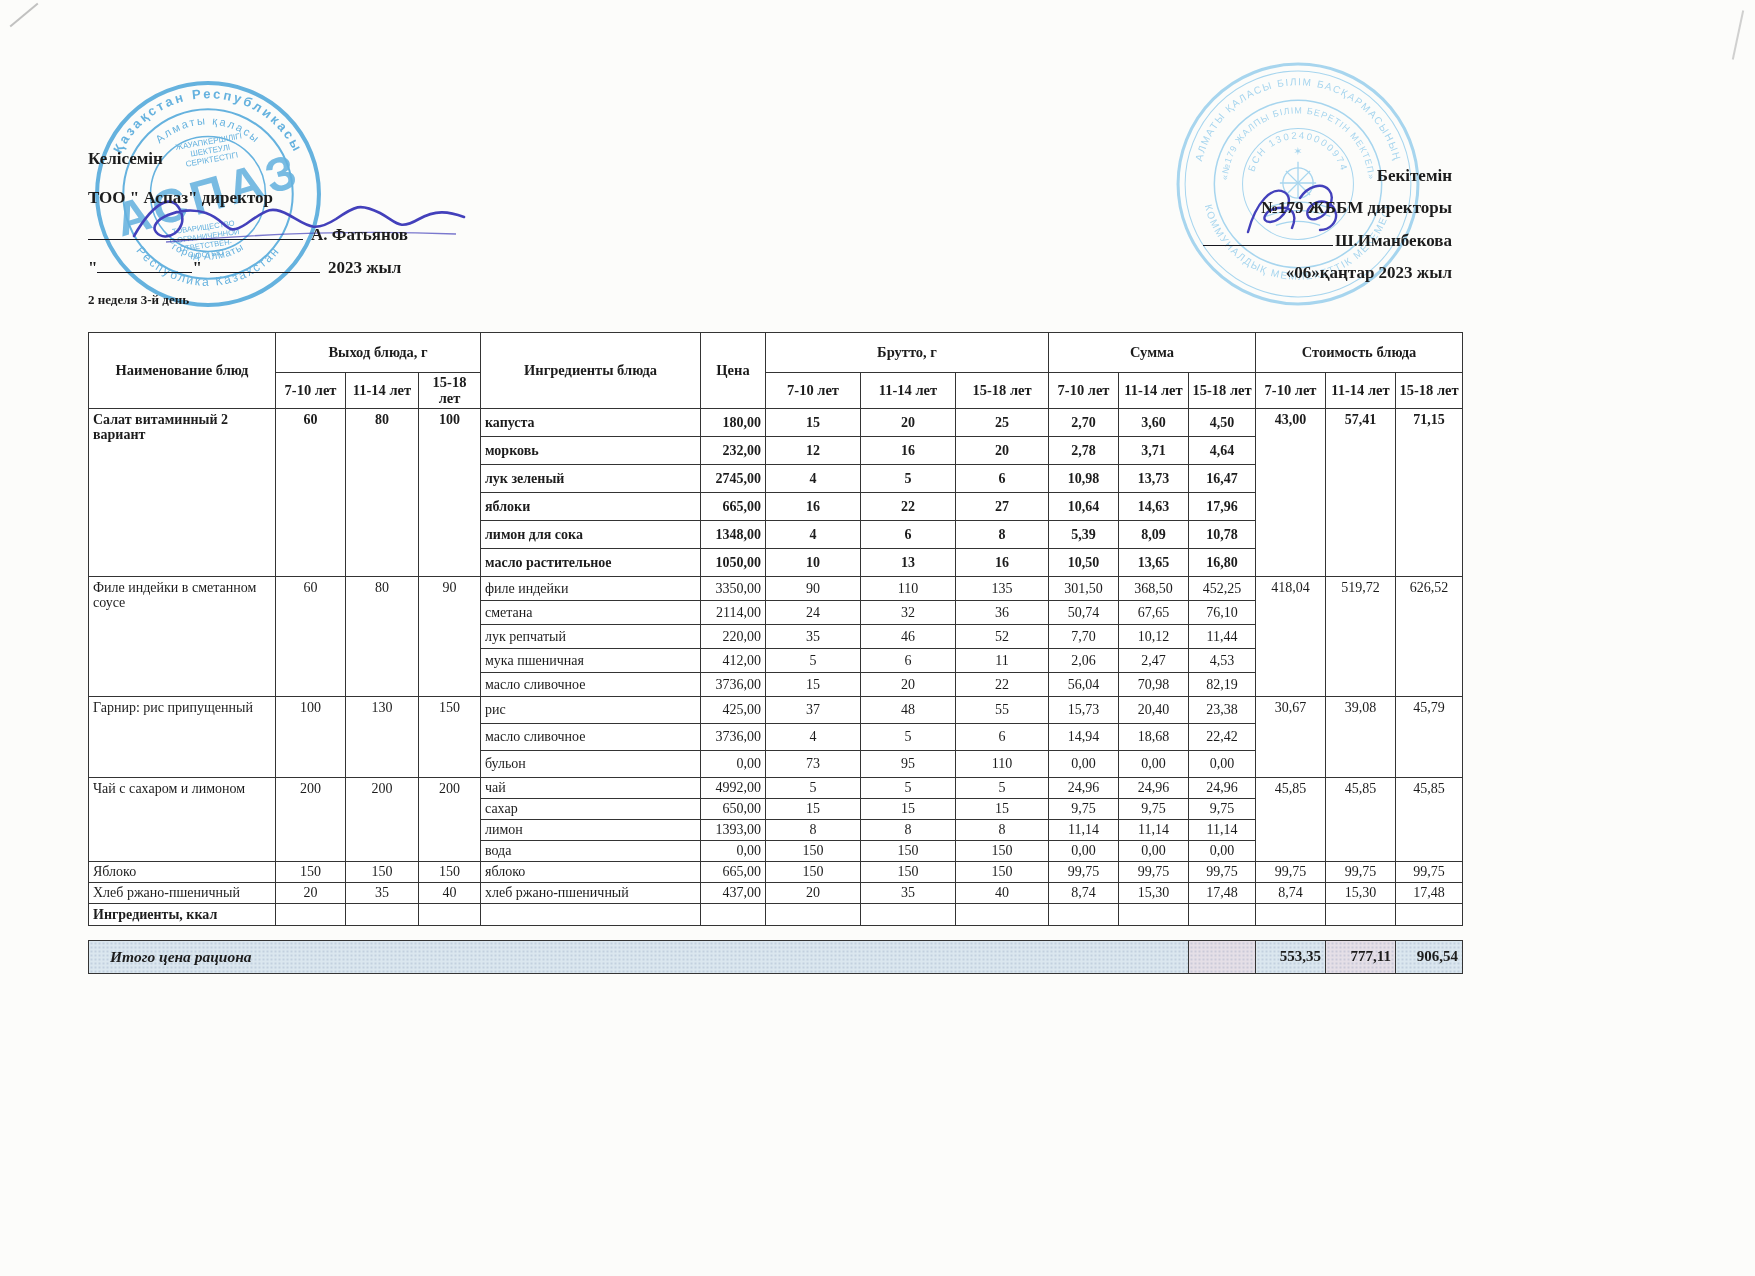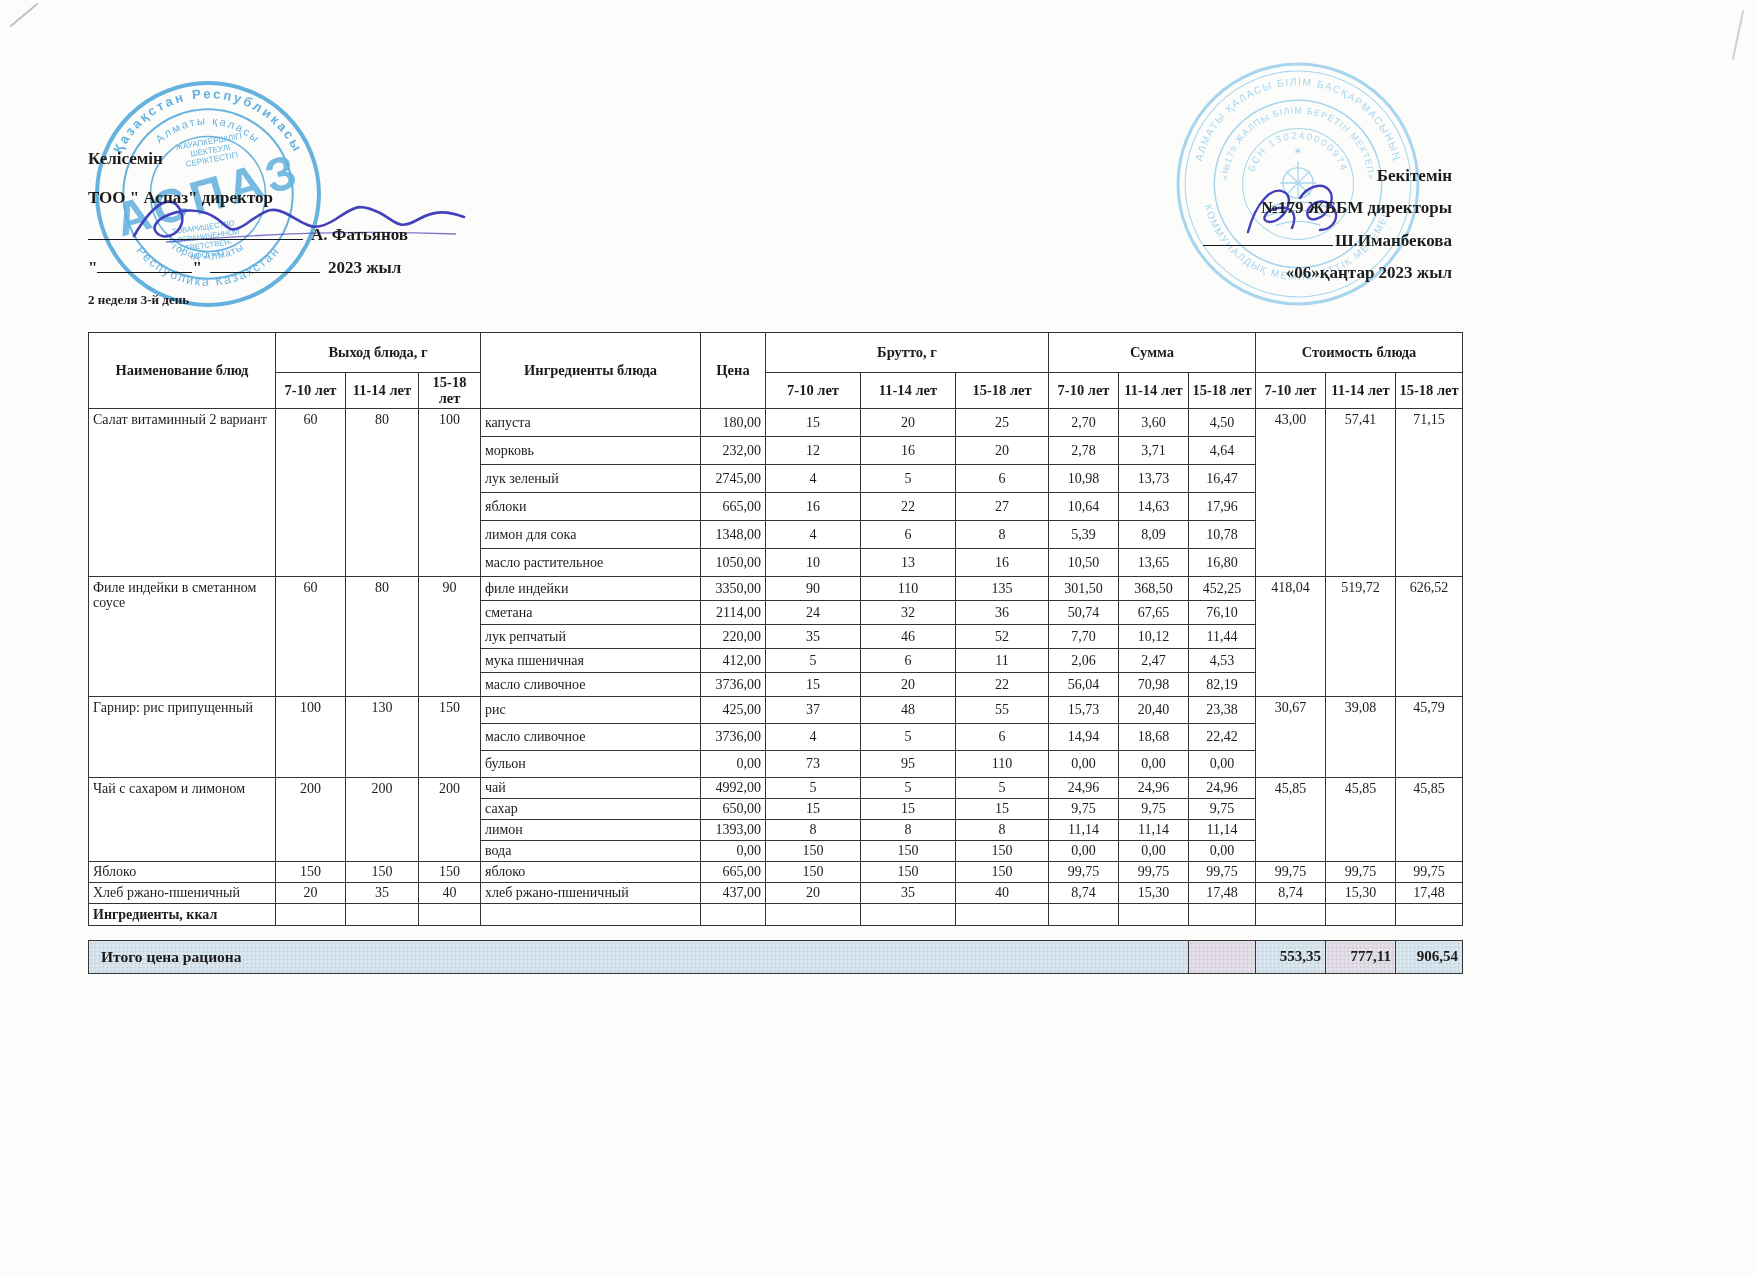--- a/index.html
+++ b/index.html
@@ -29,34 +29,34 @@
   .sig-right{left:1236px;top:172px;width:130px;height:78px;}
   .mark-tl{position:absolute;left:6px;top:14px;width:36px;height:2px;background:#8f8f8f;transform:rotate(-40deg);opacity:.55;}
   .mark-tr{position:absolute;left:1737px;top:10px;width:2px;height:50px;background:#9b9b9b;transform:rotate(12deg);opacity:.45;}
   
   .menu-wrap{position:absolute;left:88px;top:332px;}
   table.menu{border-collapse:collapse;table-layout:fixed;width:1374px;background:#fff;}
   .menu th,.menu td{border:1px solid #343434;padding:1px 3px;overflow:hidden;line-height:1.08;}
   .menu th{font-size:14.5px;font-weight:bold;text-align:center;padding:1px 1px;}
   .menu td{font-size:14px;}
   .hr1{height:40px;}.hr2{height:36px;}
-  .rh28{height:28px;}.rh24{height:24px;}.rh27{height:27px;}.rh21{height:21px;}.rh22{height:22px;}
+  .rh28{height:28px;font-weight:bold;}.rh24{height:24px;}.rh27{height:27px;}.rh21{height:21px;}.rh22{height:22px;}
   td.l{text-align:left;padding-left:4px;}
   td.c{text-align:center;}
   td.r{text-align:right;padding-right:4px;}
   td.top{vertical-align:top;padding-top:3px;}
   td.b{font-weight:bold;}
   
   .totals-wrap{position:absolute;left:88px;top:940px;}
   table.totals{border-collapse:collapse;table-layout:fixed;width:1374px;}
   .totals td{border:1px solid #343434;font-size:15px;line-height:1.05;height:30px;
     background-color:#dbe7ef;
     background-image:radial-gradient(rgba(96,118,158,.20) 1px, transparent 1.1px);
     background-size:4px 4px;}
-  .totals td.tl{font-weight:bold;text-align:left;padding-left:12px;font-size:15.5px;}
+  .totals td.tl{font-style:italic;font-weight:bold;text-align:left;padding-left:21px;font-size:15.5px;}
   .totals td.tv{font-weight:bold;text-align:right;padding-right:4px;}
   .totals td.alt{background-color:#e5dfe7;}
 </style>
 </head>
 <body>
 
 <div class="mark-tl"></div>
 <div class="mark-tr"></div>
 
 <svg class="stamp stamp-left" viewBox="0 0 230 230">

